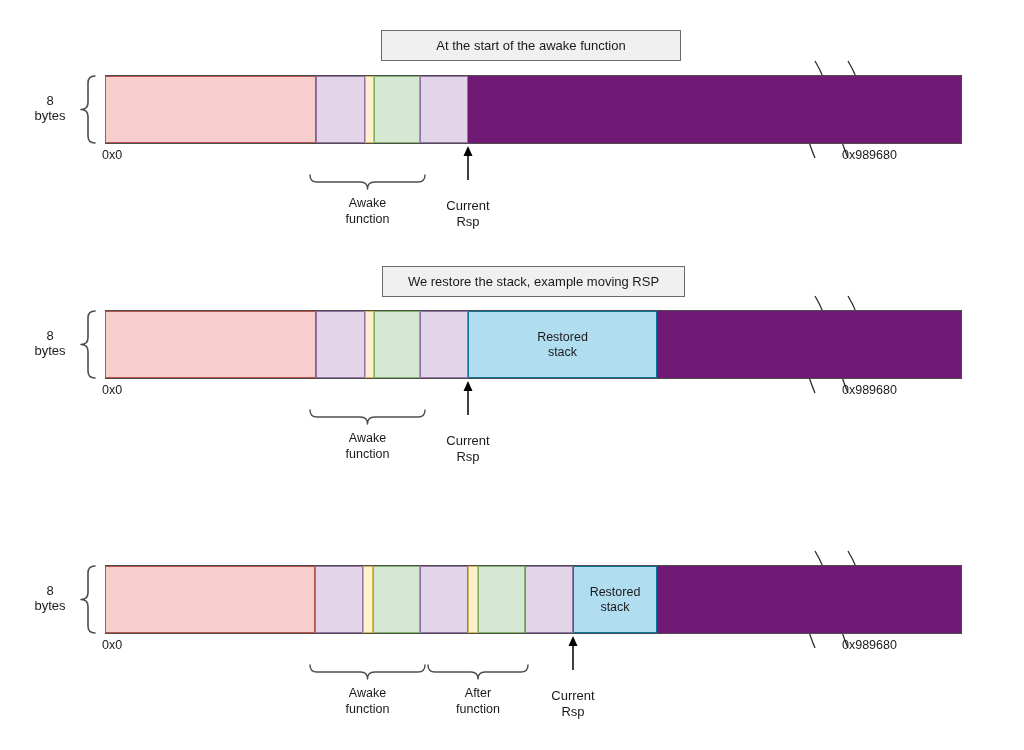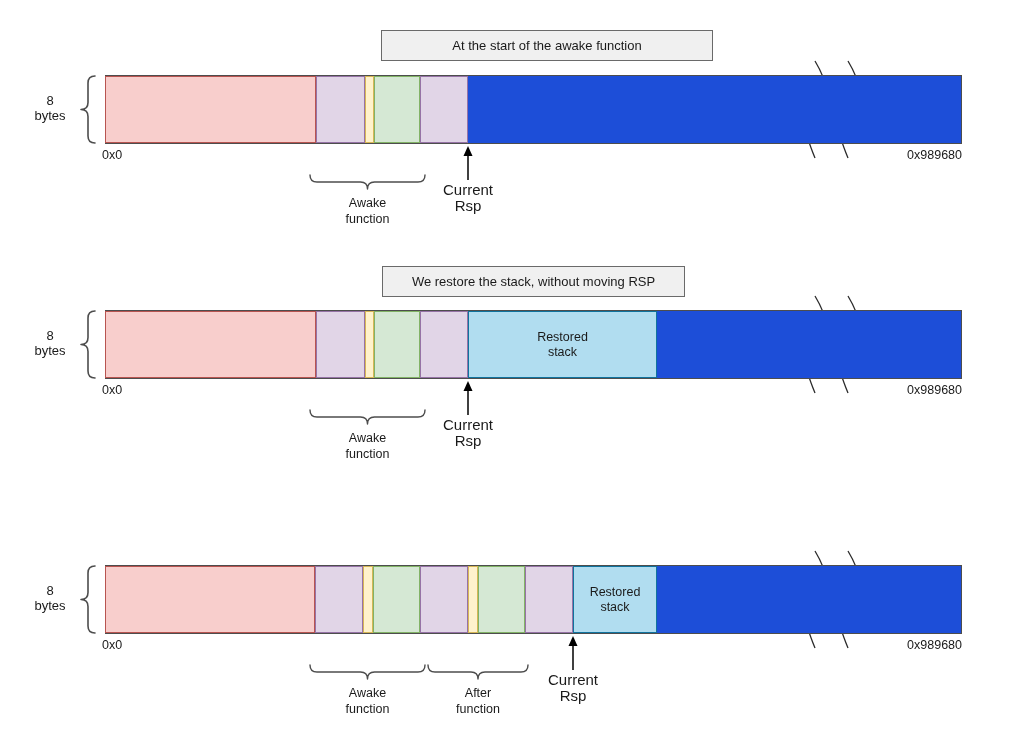--- a/index.html
+++ b/index.html
@@ -37,21 +37,21 @@
     justify-content: center;
     padding: 2px 6px;
     white-space: pre-line;
   }
 
   
   .bar {
     position: absolute;
     box-sizing: border-box;
     border: 1px solid #4d4d4d;
-    background: #1d4ed8;
+    background: #701a75;
   }
   .seg {
     position: absolute;
     box-sizing: border-box;
     top: 0;
     bottom: 0;
     font-size: 12.5px;
     line-height: 15px;
     text-align: center;
     display: flex;
@@ -71,36 +71,37 @@
     white-space: pre-line;
   }
 
   
   .addr {
     position: absolute;
     font-size: 12.5px;
     line-height: 15px;
     color: #1a1a1a;
   }
-  .addr-right { text-align: right; }
+  .addr-right { }
   .brace-label {
     position: absolute;
     font-size: 12.5px;
     line-height: 16px;
     text-align: center;
     color: #1a1a1a;
     white-space: pre-line;
   }
   .rsp-label {
     position: absolute;
-    font-size: 15px;
+    font-size: 13px;
     line-height: 16px;
     text-align: center;
     color: #1a1a1a;
     white-space: pre-line;
+    margin-top: 16px;
   }
 </style>
 </head>
 <body>
 
 <div class="stage">
   <svg class="stage" id="svg-layer" width="1024" height="750" style="position:absolute;left:0;top:0;pointer-events:none;">
       <g>
         <rect x="817" y="74" width="31" height="71" fill="#ffffff"></rect>
         <path d="M 815 61 C 828 83.08, 828 89.98, 815 103.78 C 802 117.58, 802 126.55, 815 158" fill="none" stroke="#2b2b2b" stroke-width="1.3"></path>
@@ -130,37 +131,37 @@
       </g>
       <path d="M 95 566 q -7 0 -7 7 L 88 592.5 q 0 7 -7 7 q 7 0 7 7 L 88 626 q 0 7 7 7" fill="none" stroke="#4d4d4d" stroke-width="1.6" stroke-linecap="round" stroke-linejoin="round"></path>
       <path d="M 310 665 q 0 7 7 7 L 360.5 672 q 7 0 7 7 q 0 -7 7 -7 L 418 672 q 7 0 7 -7" fill="none" stroke="#4d4d4d" stroke-width="1.4" stroke-linecap="round" stroke-linejoin="round"></path>
       <path d="M 428 665 q 0 7 7 7 L 471 672 q 7 0 7 7 q 0 -7 7 -7 L 521 672 q 7 0 7 -7" fill="none" stroke="#4d4d4d" stroke-width="1.4" stroke-linecap="round" stroke-linejoin="round"></path>
       <g>
         <line x1="573" y1="670" x2="573" y2="644" stroke="#000" stroke-width="1.5"></line>
         <polygon points="573,636 568.5,646 577.5,646" fill="#000"></polygon>
       </g>
     </svg>
   <div id="dom-layer" style="position:absolute;left:0;top:0;width:1024px;height:750px;">
-      <div class="caption" style="left:381px;top:30px;width:332px;height:31px;">At the start of the awake function</div>
+      <div class="caption" style="left:381px;top:30px;width:300px;height:31px;">At the start of the awake function</div>
       <div class="bar" style="left:105px;top:75px;width:857px;height:69px;">
         <div class="seg" style="left:-1px;width:211px;background:#f8cecc;border:1px solid #b85450;"></div>
         <div class="seg" style="left:210px;width:49px;background:#e1d5e7;border:1px solid #9673a6;"></div>
         <div class="seg" style="left:259px;width:9px;background:#fff2cc;border:1px solid #d6b656;"></div>
         <div class="seg" style="left:268px;width:46px;background:#d5e8d4;border:1px solid #82b366;"></div>
         <div class="seg" style="left:314px;width:48px;background:#e1d5e7;border:1px solid #9673a6;"></div>
       </div>
       <div class="bytes-label" style="left:22px;top:92.5px;width:56px;">8
 bytes</div>
       <div class="addr" style="left:102px;top:148px;">0x0</div>
       <div class="addr addr-right" style="left:842px;top:148px;width:120px;">0x989680</div>
       <div class="brace-label" style="left:307.5px;top:195px;width:120px;">Awake
 function</div>
       <div class="rsp-label" style="left:413px;top:182px;width:110px;">Current
 Rsp</div>
-      <div class="caption" style="left:382px;top:266px;width:303px;height:31px;">We restore the stack, without moving RSP</div>
+      <div class="caption" style="left:382px;top:266px;width:303px;height:31px;">We restore the stack, example moving RSP</div>
       <div class="bar" style="left:105px;top:310px;width:857px;height:69px;">
         <div class="seg" style="left:-1px;width:211px;background:#f8cecc;border:1px solid #b85450;"></div>
         <div class="seg" style="left:210px;width:49px;background:#e1d5e7;border:1px solid #9673a6;"></div>
         <div class="seg" style="left:259px;width:9px;background:#fff2cc;border:1px solid #d6b656;"></div>
         <div class="seg" style="left:268px;width:46px;background:#d5e8d4;border:1px solid #82b366;"></div>
         <div class="seg" style="left:314px;width:48px;background:#e1d5e7;border:1px solid #9673a6;"></div>
         <div class="seg" style="left:362px;width:189px;background:#b1ddf0;border:1px solid #10739e;">Restored
 stack</div>
       </div>
       <div class="bytes-label" style="left:22px;top:327.5px;width:56px;">8

